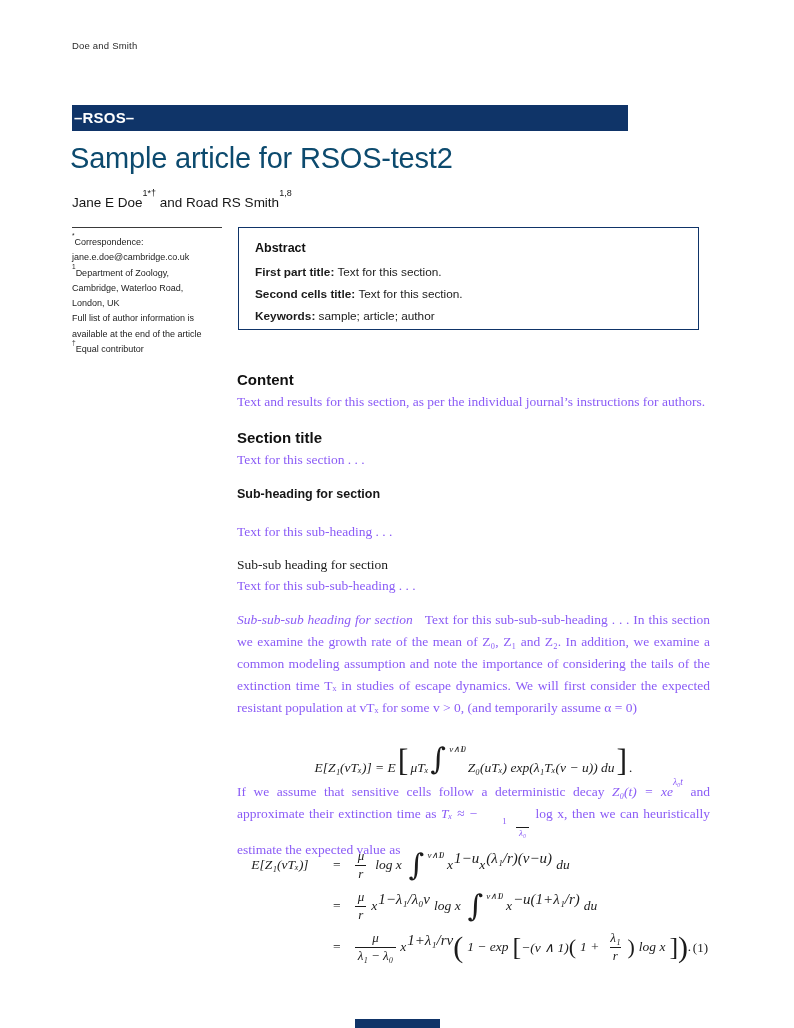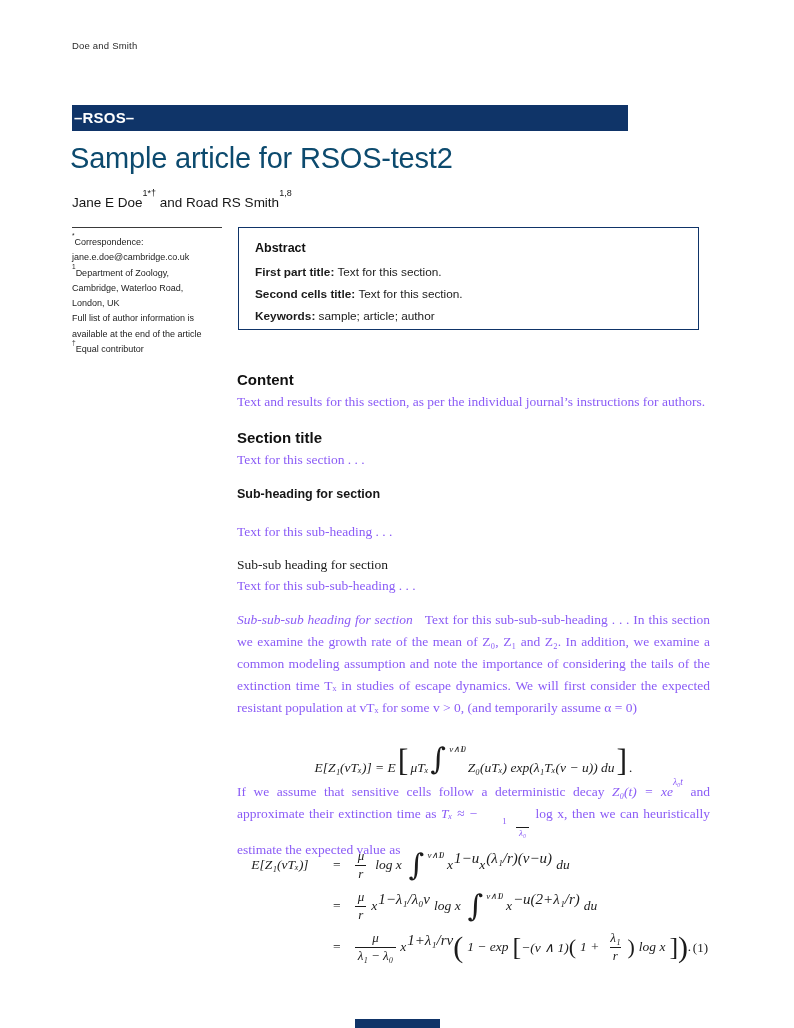--- a/index.html
+++ b/index.html
@@ -177,21 +177,21 @@
       <sup class="msup">1−λ₁/λ₀v</sup>
     <span class="mi sp">log x</span>
     <span class="igr">
         <span class="isym">∫</span>
         <span class="ilims">
           <span class="iu mi">v∧1</span>
           <span class="il mi">0</span>
         </span>
       </span>
     <span class="mi">x</span>
-      <sup class="msup">−u(2+λ₁/r)</sup>
+      <sup class="msup">−u(1+λ₁/r)</sup>
     <span class="mi sp">du</span>
   </div>
   <div class="eqrow">
     <span class="eql mi"></span>
     <span class="eqs">=</span>
     <span class="frac">
         <span class="fn mi">μ</span>
         <span class="fd mi">λ₁ − λ₀</span>
       </span>
     <span class="mi">x</span>

